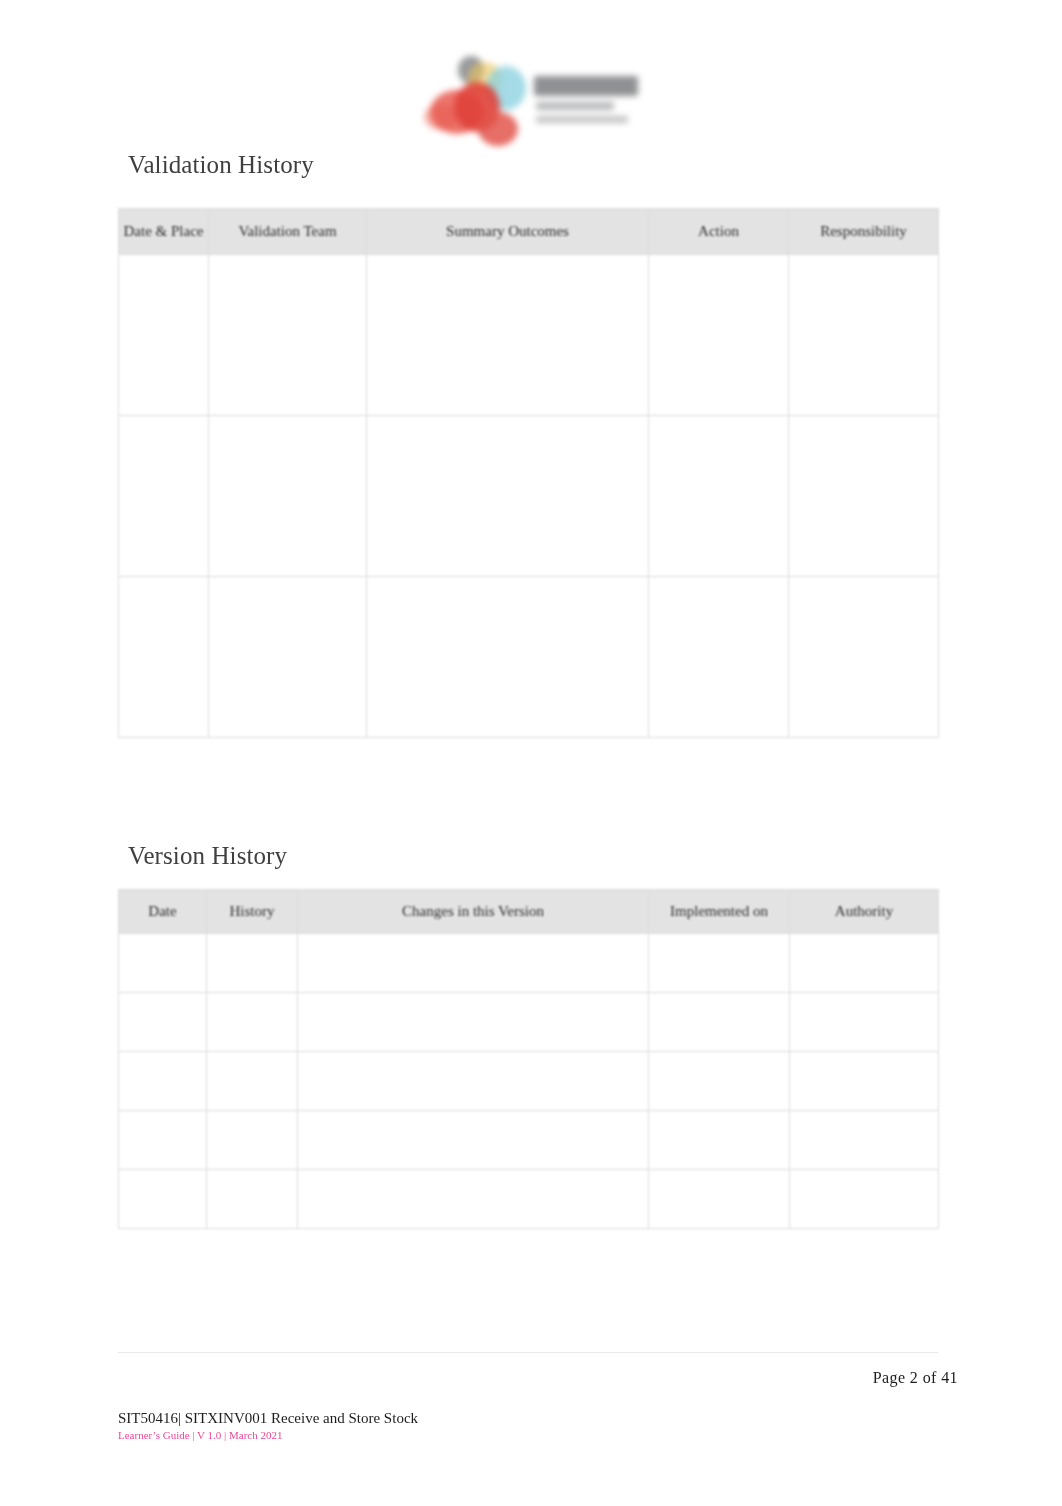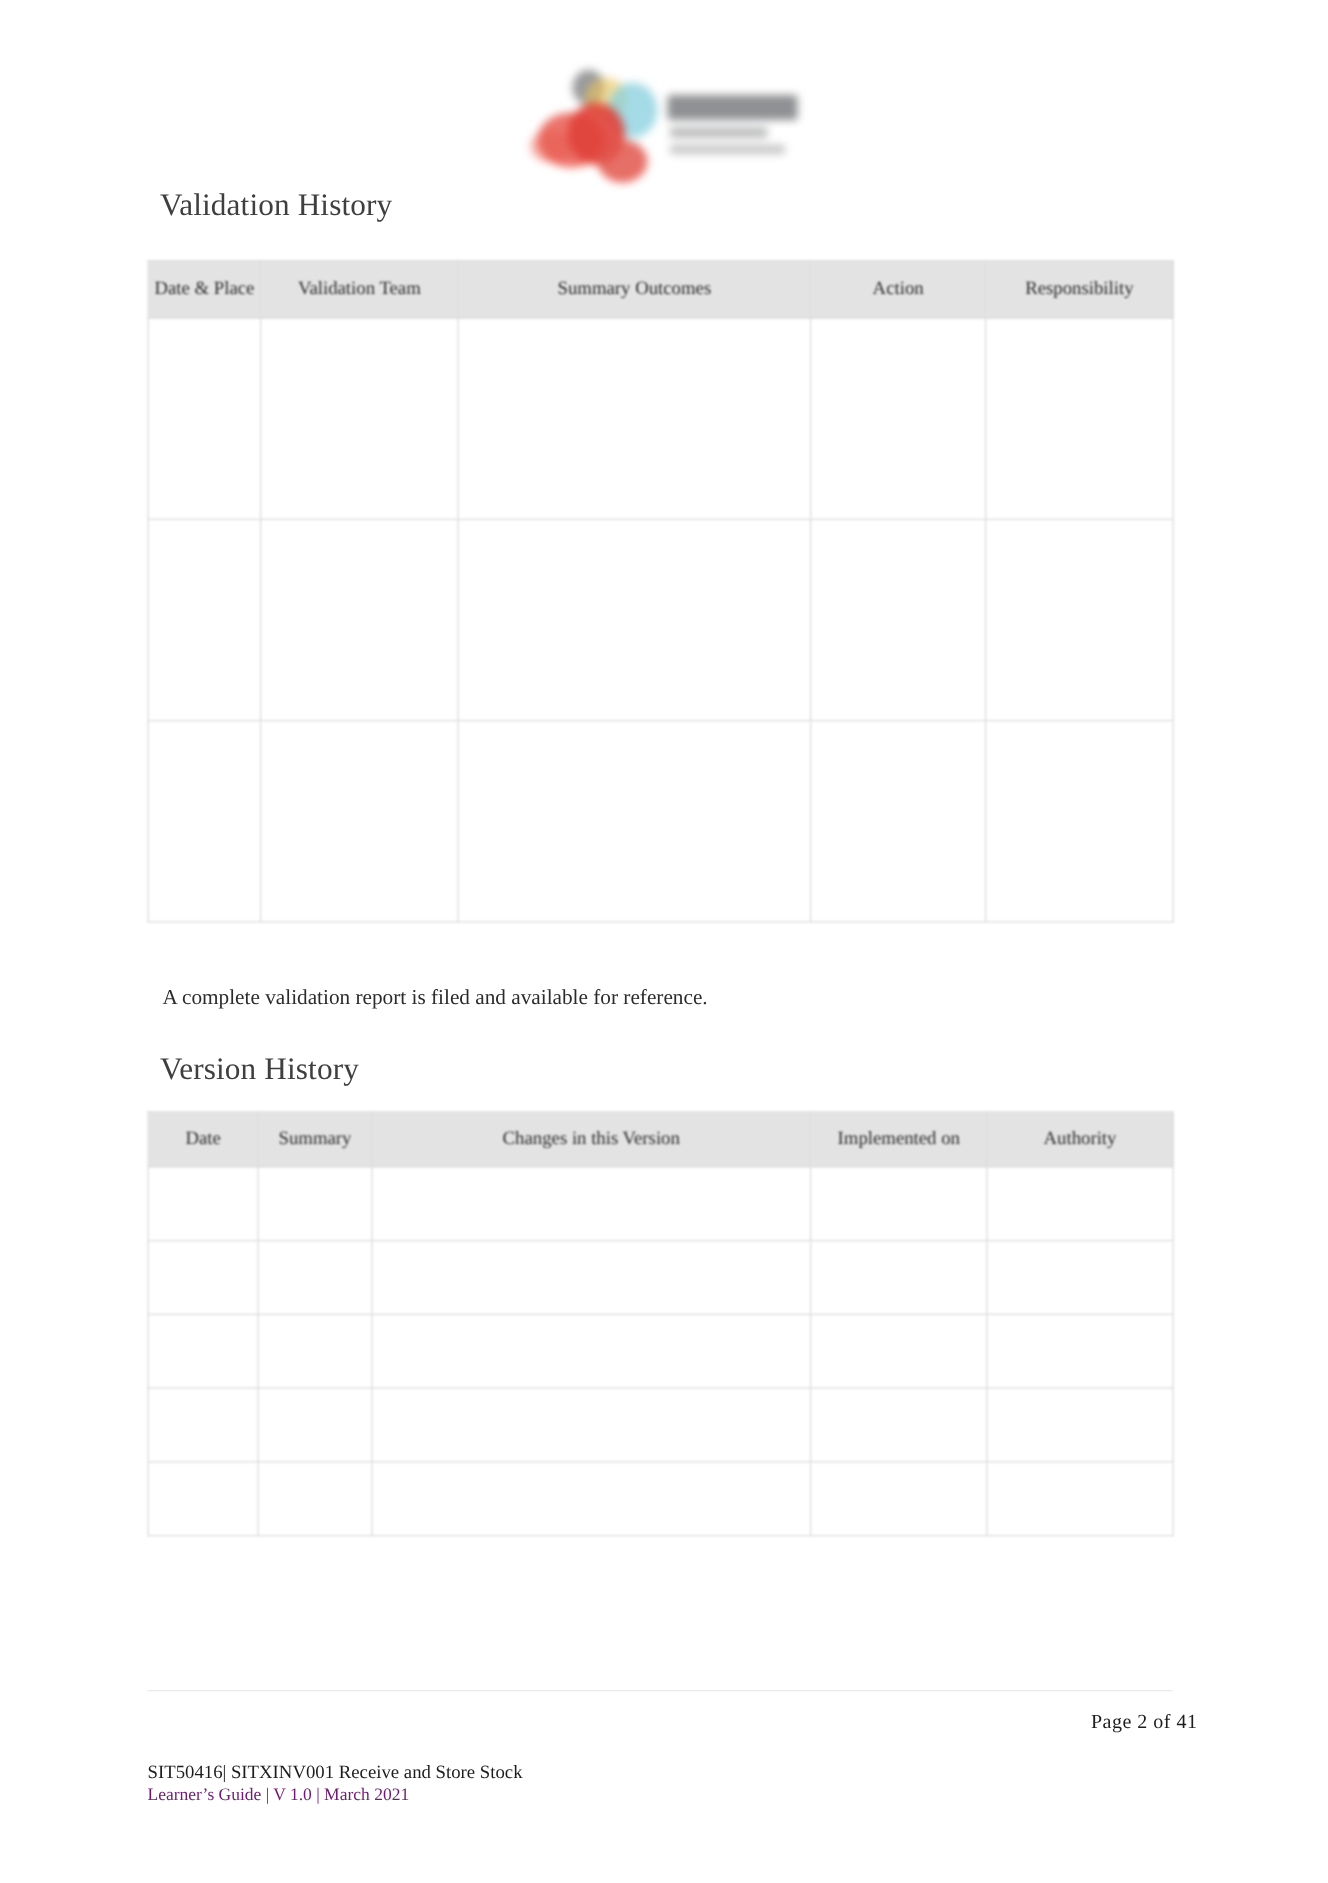--- a/index.html
+++ b/index.html
@@ -154,22 +154,22 @@
     top: 0;
   }
   .footer-title {
     font-size: 15px;
     color: #1d1d1d;
     line-height: 1.25;
     white-space: nowrap;
     margin-top: 42px;
   }
   .footer-sub {
-    font-size: 14px;
-    color: #701a75;
+    font-size: 11px;
+    color: #ec4899;
     line-height: 1.3;
     white-space: nowrap;
   }
   .footer-page {
     position: absolute;
     right: 0;
     top: 2px;
     font-size: 16px;
     color: #1d1d1d;
     white-space: nowrap;
@@ -246,36 +246,35 @@
       <tr>
         <td></td>
         <td></td>
         <td></td>
         <td></td>
         <td></td>
       </tr>
     </tbody>
   </table>
 
-  <p class="body-text">A complete validation report is filed and available for reference.</p>
 
   <h1 class="heading" id="heading-version">Version History</h1>
 
   <table class="doc-table" id="table-version">
     <colgroup>
       <col style="width:88px">
       <col style="width:91px">
       <col style="width:351px">
       <col style="width:141px">
       <col style="width:149px">
     </colgroup>
     <thead>
       <tr>
         <th>Date</th>
-        <th>Summary</th>
+        <th>History</th>
         <th>Changes in this Version</th>
         <th>Implemented on</th>
         <th>Authority</th>
       </tr>
     </thead>
     <tbody>
       <tr>
         <td></td>
         <td></td>
         <td></td>

